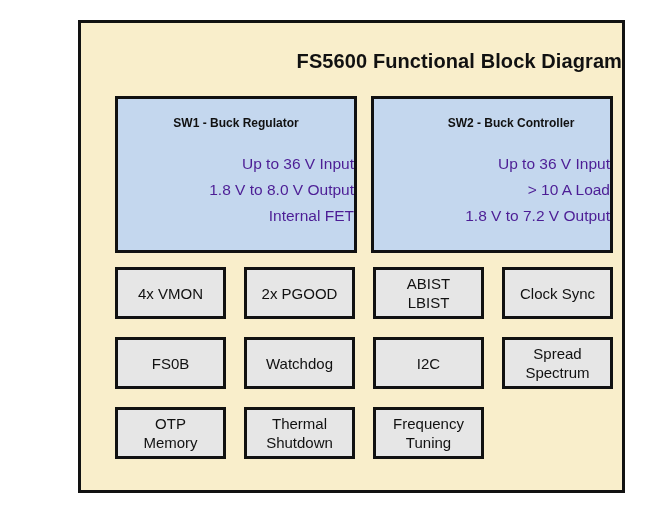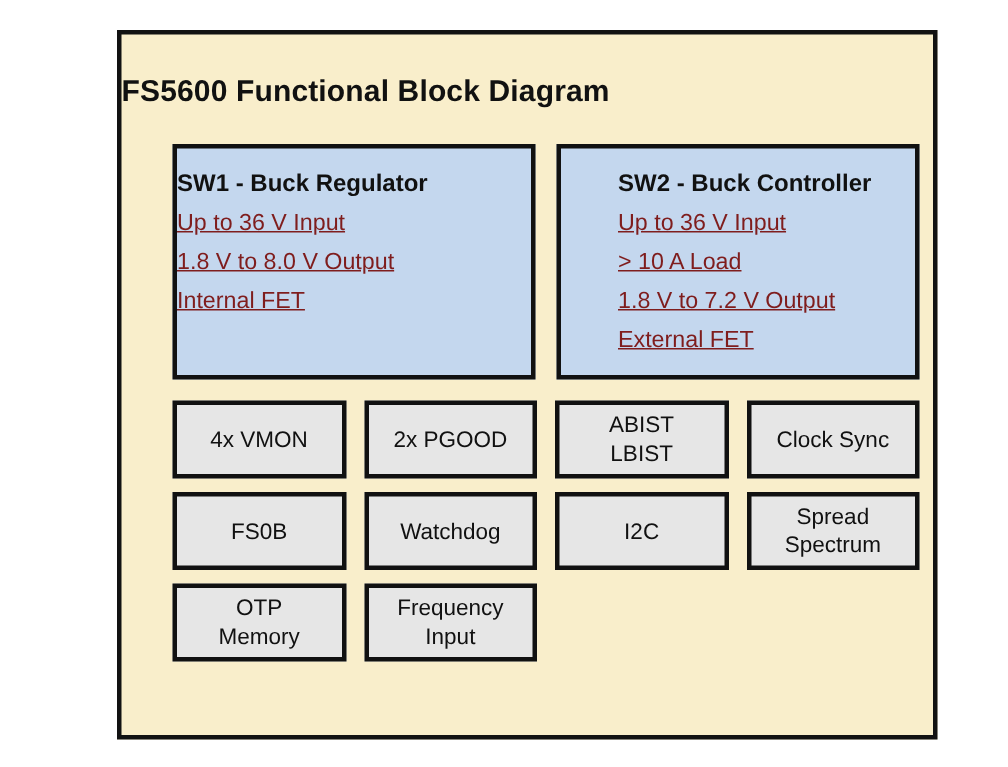--- a/index.html
+++ b/index.html
@@ -33,66 +33,67 @@
     background: #F9EECB;
     border: 3px solid #121212;
   }
 
   
   #diagram-title {
     position: absolute;
     left: 0;
     top: 27px;
     width: 100%;
-    text-align: left;
+    text-align: right;
     font-size: 20px;
     font-weight: bold;
     color: #111111;
     letter-spacing: 0.1px;
   }
 
   
   .sw-block {
     position: absolute;
     box-sizing: border-box;
     background: #C4D7EE;
     border: 3px solid #111111;
     top: 73px;
     height: 157px;
     padding-top: 11px;
   }
   #sw1-block { left: 34px; width: 242px; }
   #sw2-block { left: 290px; width: 242px; padding-left: 38px; }
 
   .sw-title {
-    font-size: 16px;
+    text-align: center;
+    font-size: 12px;
     font-weight: bold;
     color: #111111;
     line-height: 26px;
-    margin-bottom: 0;
+    margin-bottom: 15px;
   }
   .sw-line {
-    text-align: left;
+    text-align: right;
     font-size: 15.5px;
-    color: #7f1d1d;
+    color: #4c1d95;
     line-height: 26px;
-    text-decoration: underline;
   }
 
   
   #feature-grid {
     position: absolute;
     left: 34px;
     top: 244px;
     width: 498px;
     display: grid;
     grid-template-columns: repeat(4, 1fr);
     grid-auto-rows: 52px;
     column-gap: 12px;
     row-gap: 9px;
+    gap: 18px;
   }
   .feature-cell {
     box-sizing: border-box;
     background: #E6E6E6;
     border: 3px solid #111111;
     display: flex;
     flex-direction: column;
     align-items: center;
     justify-content: center;
     text-align: center;
@@ -118,21 +119,20 @@
       <div class="sw-line">Up to 36 V Input</div>
       <div class="sw-line">1.8 V to 8.0 V Output</div>
       <div class="sw-line">Internal FET</div>
     </div>
 
     <div id="sw2-block" class="sw-block">
       <div class="sw-title">SW2 - Buck Controller</div>
       <div class="sw-line">Up to 36 V Input</div>
       <div class="sw-line">&gt; 10 A Load</div>
       <div class="sw-line">1.8 V to 7.2 V Output</div>
-      <div class="sw-line">External FET</div>
     </div>
 
     <div id="feature-grid">
 
       <div class="feature-cell">
         <div class="feature-line">4x VMON</div>
       </div>
 
       <div class="feature-cell">
         <div class="feature-line">2x PGOOD</div>
@@ -163,21 +163,25 @@
         <div class="feature-line">Spread</div>
         <div class="feature-line">Spectrum</div>
       </div>
 
       <div class="feature-cell">
         <div class="feature-line">OTP</div>
         <div class="feature-line">Memory</div>
       </div>
 
 
+      <div class="feature-cell">
+        <div class="feature-line">Thermal</div>
+        <div class="feature-line">Shutdown</div>
+      </div>
 
       <div class="feature-cell">
         <div class="feature-line">Frequency</div>
-        <div class="feature-line">Input</div>
+        <div class="feature-line">Tuning</div>
       </div>
 
     </div>
   </div>
 </div>
 
 </body></html>

